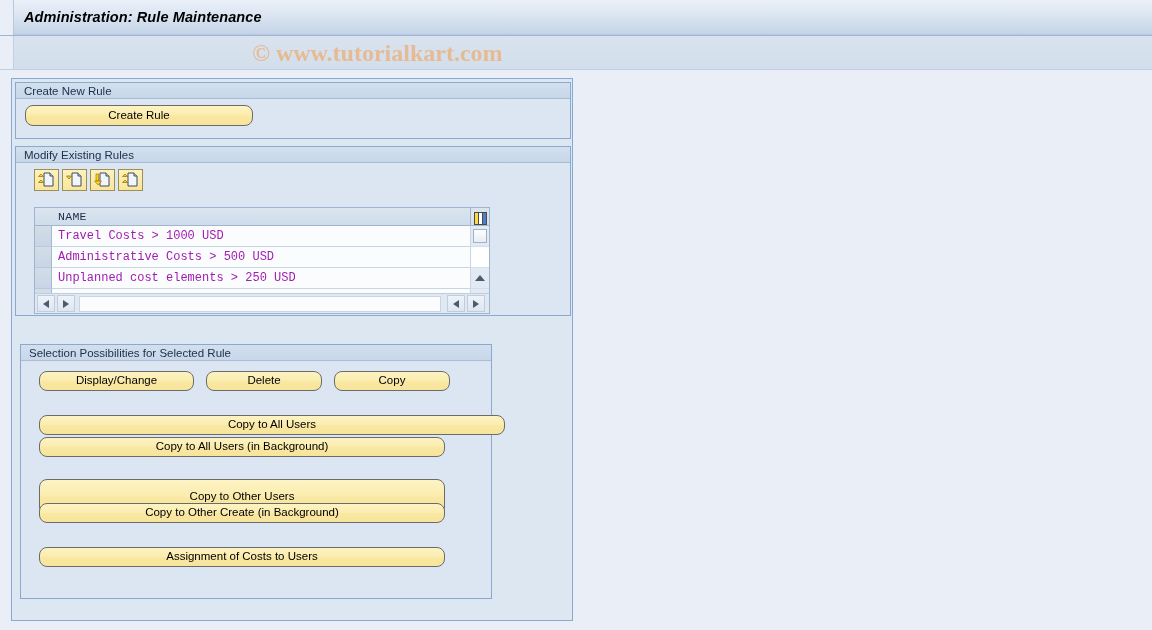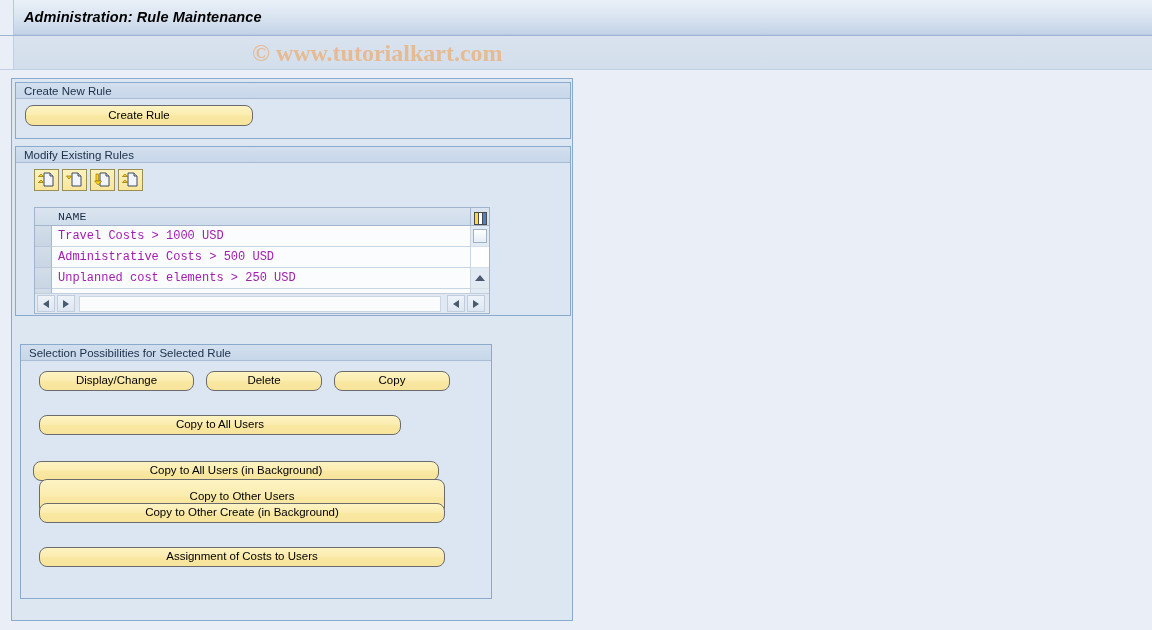--- a/index.html
+++ b/index.html
@@ -417,22 +417,22 @@
   </div>
 
   <div class="groupbox" style="left:8px; top:265px; width:472px; height:255px;" data-name="selection-possibilities-group">
     <div class="group-title" data-name="selection-possibilities-group-title">Selection Possibilities for Selected Rule</div>
     <div class="group-body" data-name="selection-possibilities-group-body">
 
       <div class="btn" style="left:18px; top:10px; width:155px; height:20px;" data-name="display-change-button">Display/Change</div>
       <div class="btn" style="left:185px; top:10px; width:116px; height:20px;" data-name="delete-button">Delete</div>
       <div class="btn" style="left:313px; top:10px; width:116px; height:20px;" data-name="copy-button">Copy</div>
 
-      <div class="btn" style="left:18px; top:54px; width:362px; height:20px;" data-name="copy-to-all-users-button">Copy to All Users</div>
-      <div class="btn" style="left:12px; top:76px; width:406px; height:20px;margin-top:24px;" data-name="copy-to-all-users-background-button">Copy to All Users (in Background)</div>
+      <div class="btn" style="left:18px; top:54px; width:466px; height:20px;" data-name="copy-to-all-users-button">Copy to All Users</div>
+      <div class="btn" style="left:18px; top:76px; width:406px; height:20px;" data-name="copy-to-all-users-background-button">Copy to All Users (in Background)</div>
 
       <div class="btn" style="left:18px; top:118px; width:406px; height:36px;" data-name="copy-to-other-users-button">Copy to Other Users</div>
       <div class="btn" style="left:18px; top:142px; width:406px; height:20px;" data-name="copy-to-other-users-background-button">Copy to Other Create (in Background)</div>
 
       <div class="btn" style="left:18px; top:186px; width:406px; height:20px;" data-name="assignment-of-rules-to-users-button">Assignment of Costs to Users</div>
     </div>
   </div>
 
 </div>
 

